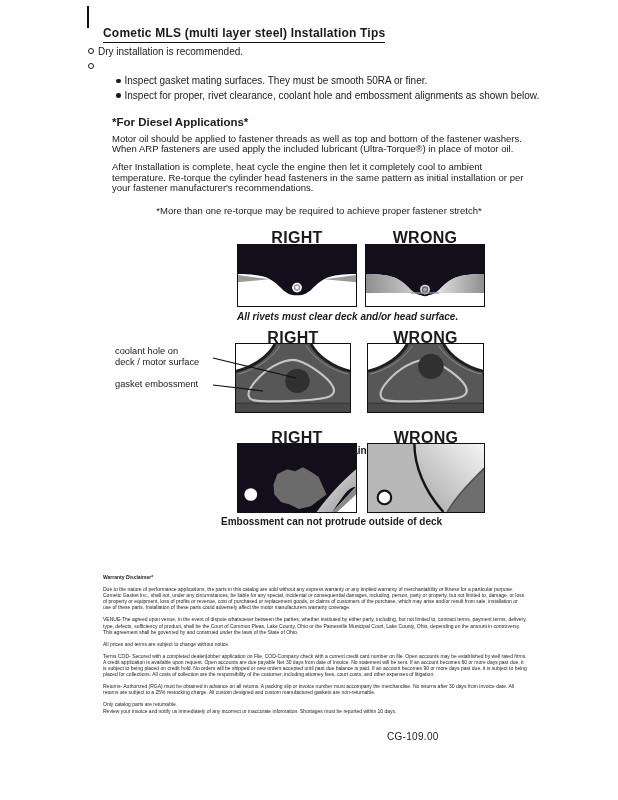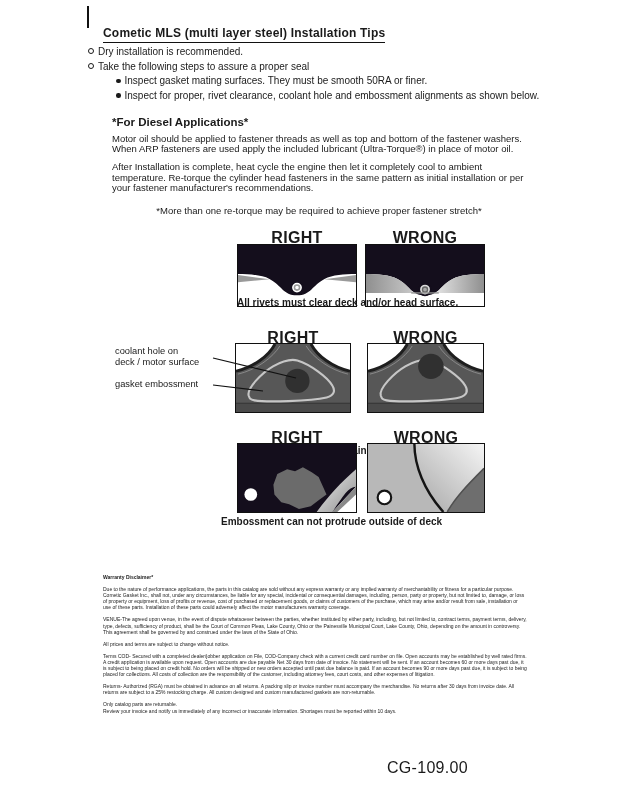--- a/index.html
+++ b/index.html
@@ -21,37 +21,37 @@
   .diesel p{margin:0 0 7.5px 0;font-size:9.5px;line-height:10.4px;}
   .diesel p.last{margin-top:12px;text-align:center;}
   .dlabel{font-size:16px;font-weight:bold;text-align:center;width:120px;letter-spacing:.3px;}
   .fig{box-sizing:border-box;border:1.6px solid #101010;background:#fff;}
   .fig svg{display:block;width:100%;height:100%;}
   .caption{font-size:10px;font-weight:bold;line-height:11px;}
   .callout{font-size:9.3px;line-height:10.5px;text-align:left;width:95px;}
   .legal{left:103px;top:574px;width:424px;font-size:5px;line-height:6.1px;color:#1c1c1c;}
   .legal .hdr{font-weight:bold;margin:0 0 6px 0;}
   .legal p{margin:0 0 6px 0;}
-  .code{left:387px;top:759px;font-size:16px;letter-spacing:.3px;}
+  .code{left:387px;top:731px;font-size:10px;letter-spacing:.3px;}
   .overlay{pointer-events:none;}
 </style>
 </head>
 <body>
 
 <div id="page">
 
   <div class="abs tick"></div>
 
   <div class="abs title">
     <span>Cometic MLS (multi layer steel) Installation Tips</span>
   </div>
 
   <div class="abs bullets">
     <div class="row"><span class="ring"></span><span>Dry installation is recommended.</span></div>
-    <div class="row"><span class="ring"></span><span>Take the following steps to assure a proper seal</span></div>
+    <div class="row"><span class="ring"></span></div>
     <div class="row sub"><span class="dot"></span><span>Inspect gasket mating surfaces.  They must be smooth 50RA or finer.</span></div>
     <div class="row sub"><span class="dot"></span><span>Inspect for proper, rivet clearance, coolant hole and embossment alignments as shown below.</span></div>
   </div>
 
   <div class="abs diesel">
     <h2>*For Diesel Applications*</h2>
     <p>Motor oil should be applied to fastener threads as well as top and bottom of the fastener washers. When ARP fasteners are used apply the included lubricant (Ultra-Torque®) in place of motor oil.</p>
     <p>After Installation is complete, heat cycle the engine then let it completely cool to ambient temperature. Re-torque the cylinder head fasteners in the same pattern as initial installation or per your fastener manufacturer's recommendations.</p>
     <p class="last">*More than one re-torque may be required to achieve proper fastener stretch*</p>
   </div>
@@ -83,21 +83,21 @@
       </defs>
       <rect width="120" height="63" fill="#ffffff"></rect>
       <path d="M0,0 H120 V30 C108,30 96,31 88,35 C76,41 74,52 60,52 C46,52 44,41 32,35 C24,31 12,30 0,30 Z" fill="#140e1c"></path>
       <path d="M0,30 C12,30 24,31 32,35 C40,39 44,45 48,49.5 L0,49.5 Z" fill="url(#gw1)"></path>
       <path d="M120,30 C108,30 96,31 88,35 C80,39 76,45 72,49.5 L120,49.5 Z" fill="url(#gw2)"></path>
       <circle cx="60" cy="46" r="6" fill="#dcdcdc" stroke="#140e1c" stroke-width="2"></circle>
       <circle cx="60" cy="46" r="2.6" fill="#aaaaaa" stroke="#666666" stroke-width="1.4"></circle>
       <line x1="46" y1="49.5" x2="74" y2="49.5" stroke="#8f8f8f" stroke-width="1.4"></line>
     </svg>
   </div>
-  <div class="abs caption" style="left:237px;top:297px;width:270px;">All rivets must clear deck and/or head surface.</div>
+  <div class="abs caption" style="left:237px;top:311px;width:270px;font-style:italic;">All rivets must clear deck and/or head surface.</div>
 
   <div class="abs dlabel" style="left:235px;top:329px;width:116px;">RIGHT</div>
   <div class="abs dlabel" style="left:367px;top:329px;width:117px;">WRONG</div>
 
   <div class="abs fig" style="left:235px;top:343px;width:116px;height:70px;border-width:1.3px;">
     <svg viewBox="0 0 117 70" preserveAspectRatio="none">
       <rect width="117" height="70" fill="#575757"></rect>
       <path d="M0,0 H40 C34,12 18,24 0,28 Z" fill="#ffffff"></path>
       <path d="M40,0 C34,12 18,24 0,28" stroke="#1e1e1e" stroke-width="3" fill="none"></path>
       <path d="M45,2 C38,14 20,27 2,31" stroke="#8a8a8a" stroke-width="1" fill="none"></path>

